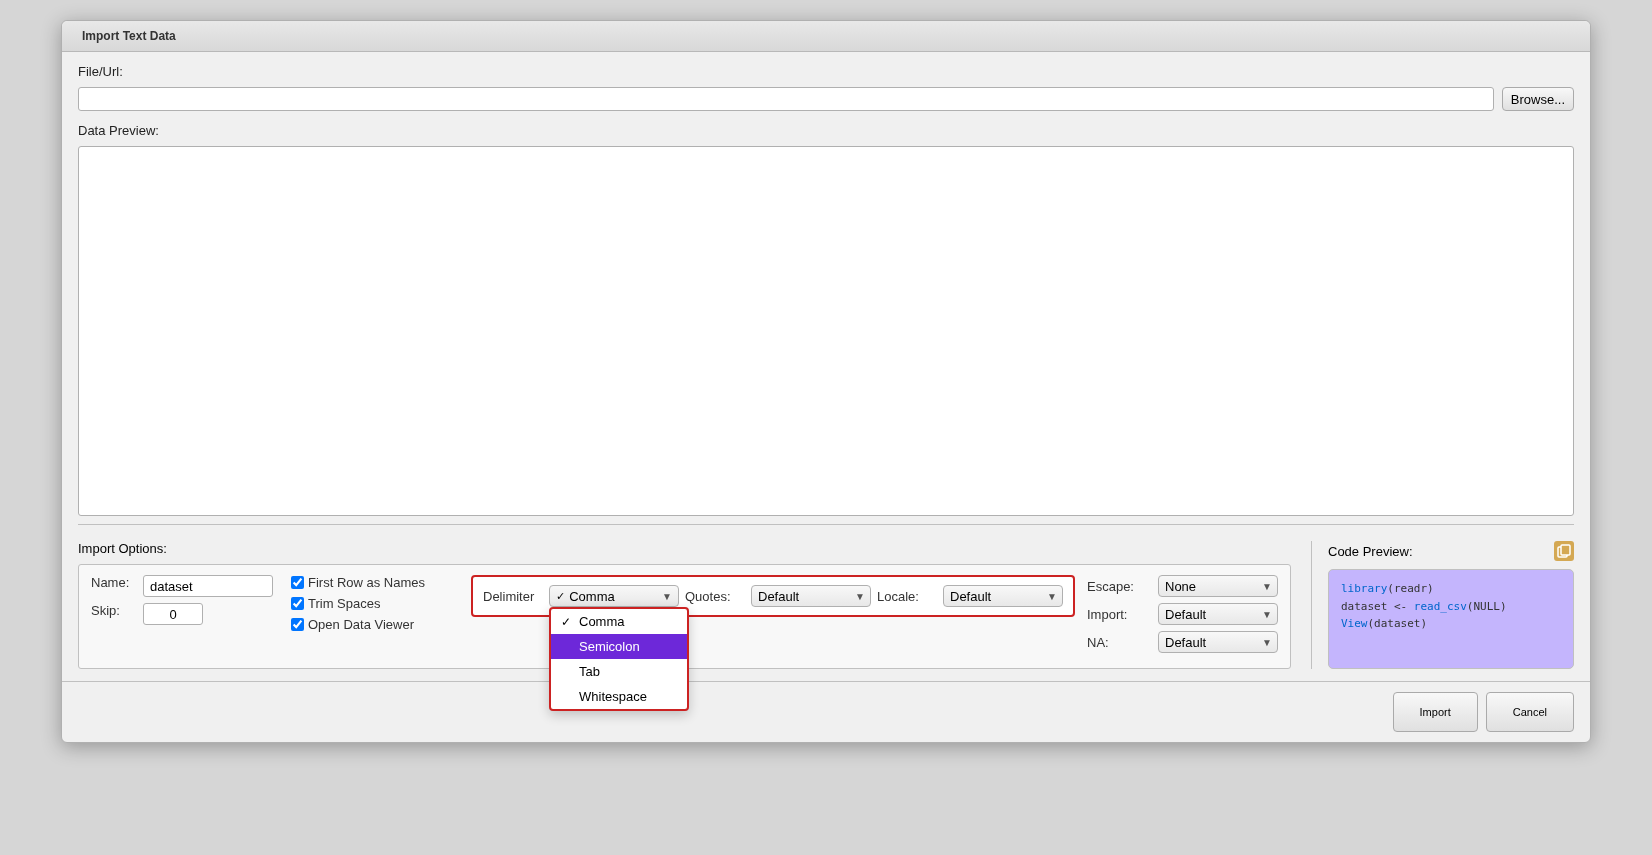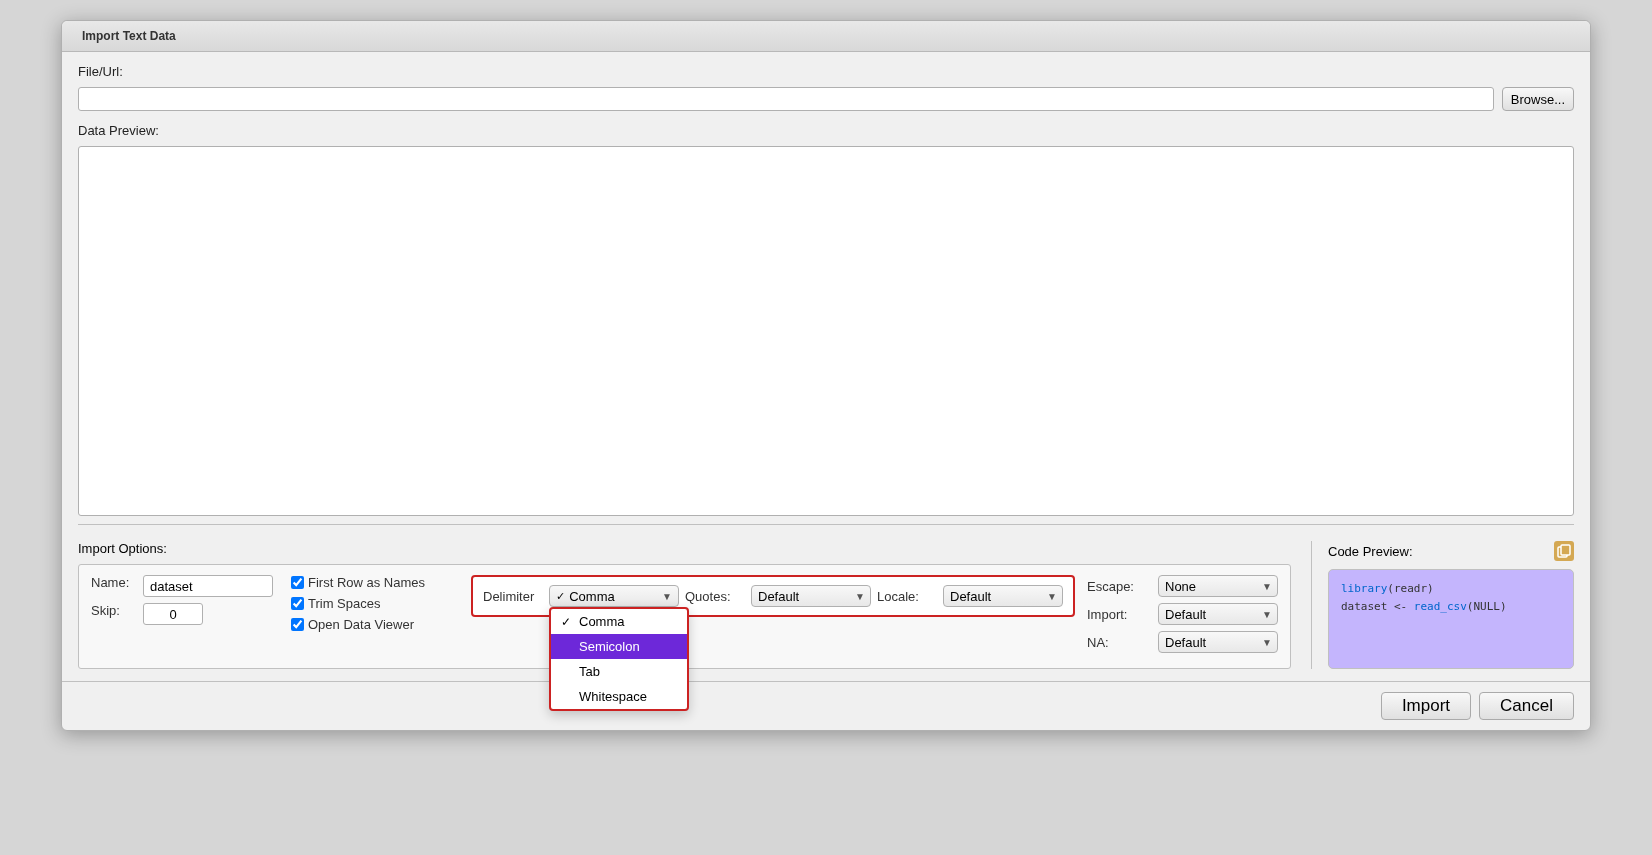--- a/index.html
+++ b/index.html
@@ -233,26 +233,26 @@
     .code-func { color: #0066cc; }
     .code-plain { color: #333; }
     .footer {
       display: flex;
       justify-content: flex-end;
       gap: 8px;
       padding: 10px 16px;
       border-top: 1px solid #c0c0c0;
     }
     .footer-btn {
-      height: 28px;
-      padding: 0 20px;
+      height: 40px;
+      padding: 0 26px;
       background: linear-gradient(to bottom, #f8f8f8, #e0e0e0);
       border: 1px solid #aaa;
       border-radius: 4px;
-      font-size: 17px;
+      font-size: 11px;
       cursor: pointer;
     }
     .opts-inner {
       display: flex;
       flex: 1;
       gap: 0;
       border: 1px solid #c0c0c0;
       background: #f8f8f8;
       border-radius: 3px;
       padding: 10px 12px;
@@ -421,20 +421,23 @@
             </svg>
           </div>
         </div>
         <div class="code-box">
           <div>
             <span class="code-keyword">library</span><span class="code-plain">(readr)</span>
           </div>
           <div>
             <span class="code-plain">dataset</span><span class="code-plain"> &lt;- </span><span class="code-func">read_csv</span><span class="code-plain">(NULL)</span>
           </div>
+          <div>
+            <span class="code-func">View</span><span class="code-plain">(dataset)</span>
+          </div>
         </div>
       </div>
     </div>
   </div>
 
   <div class="footer">
     <button class="footer-btn">Import</button>
     <button class="footer-btn">Cancel</button>
   </div>
 </div>

